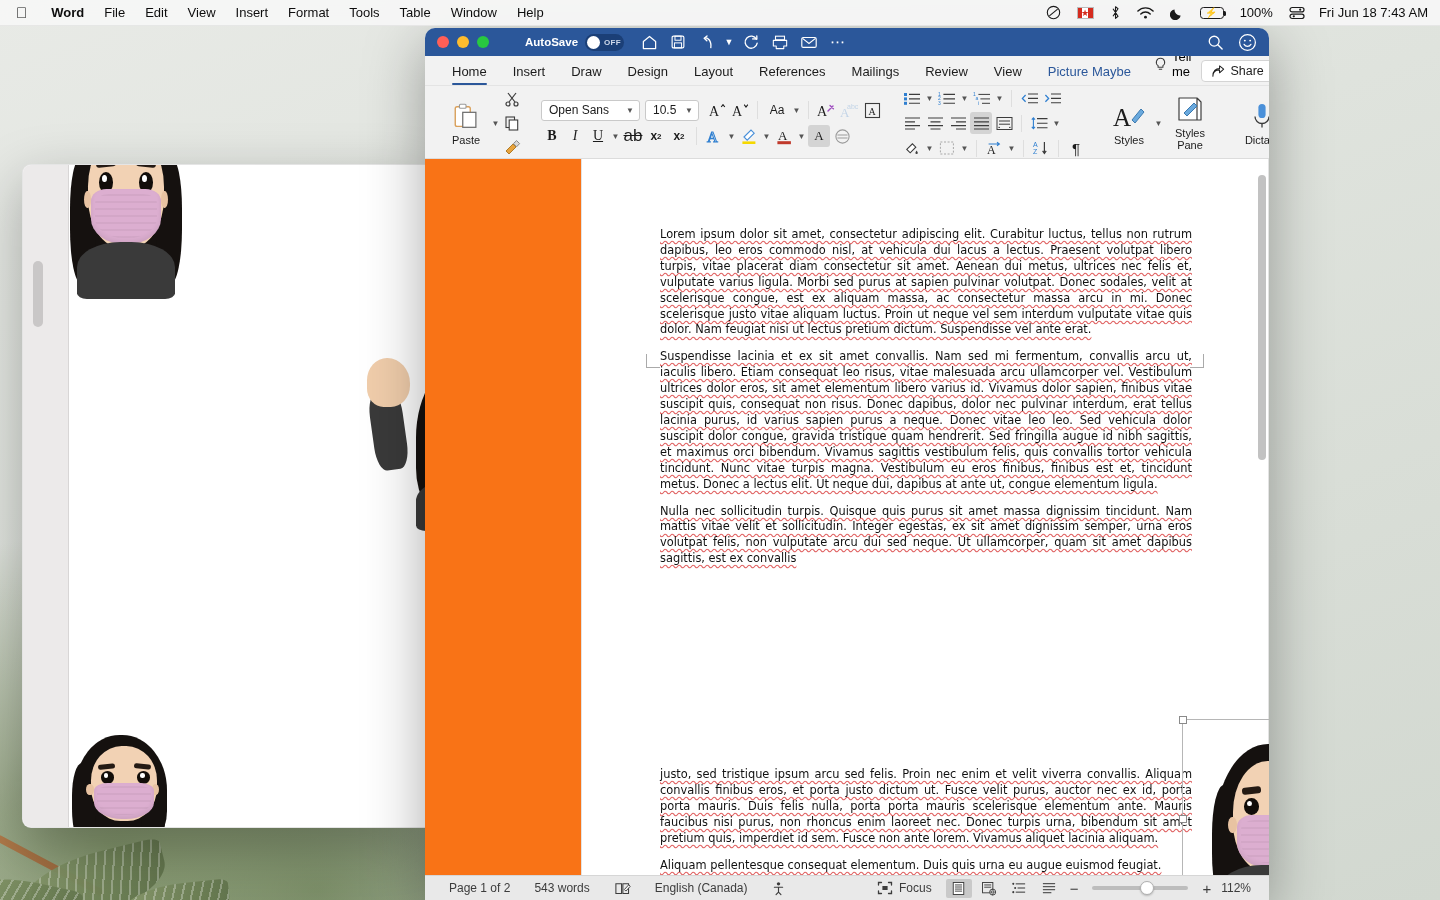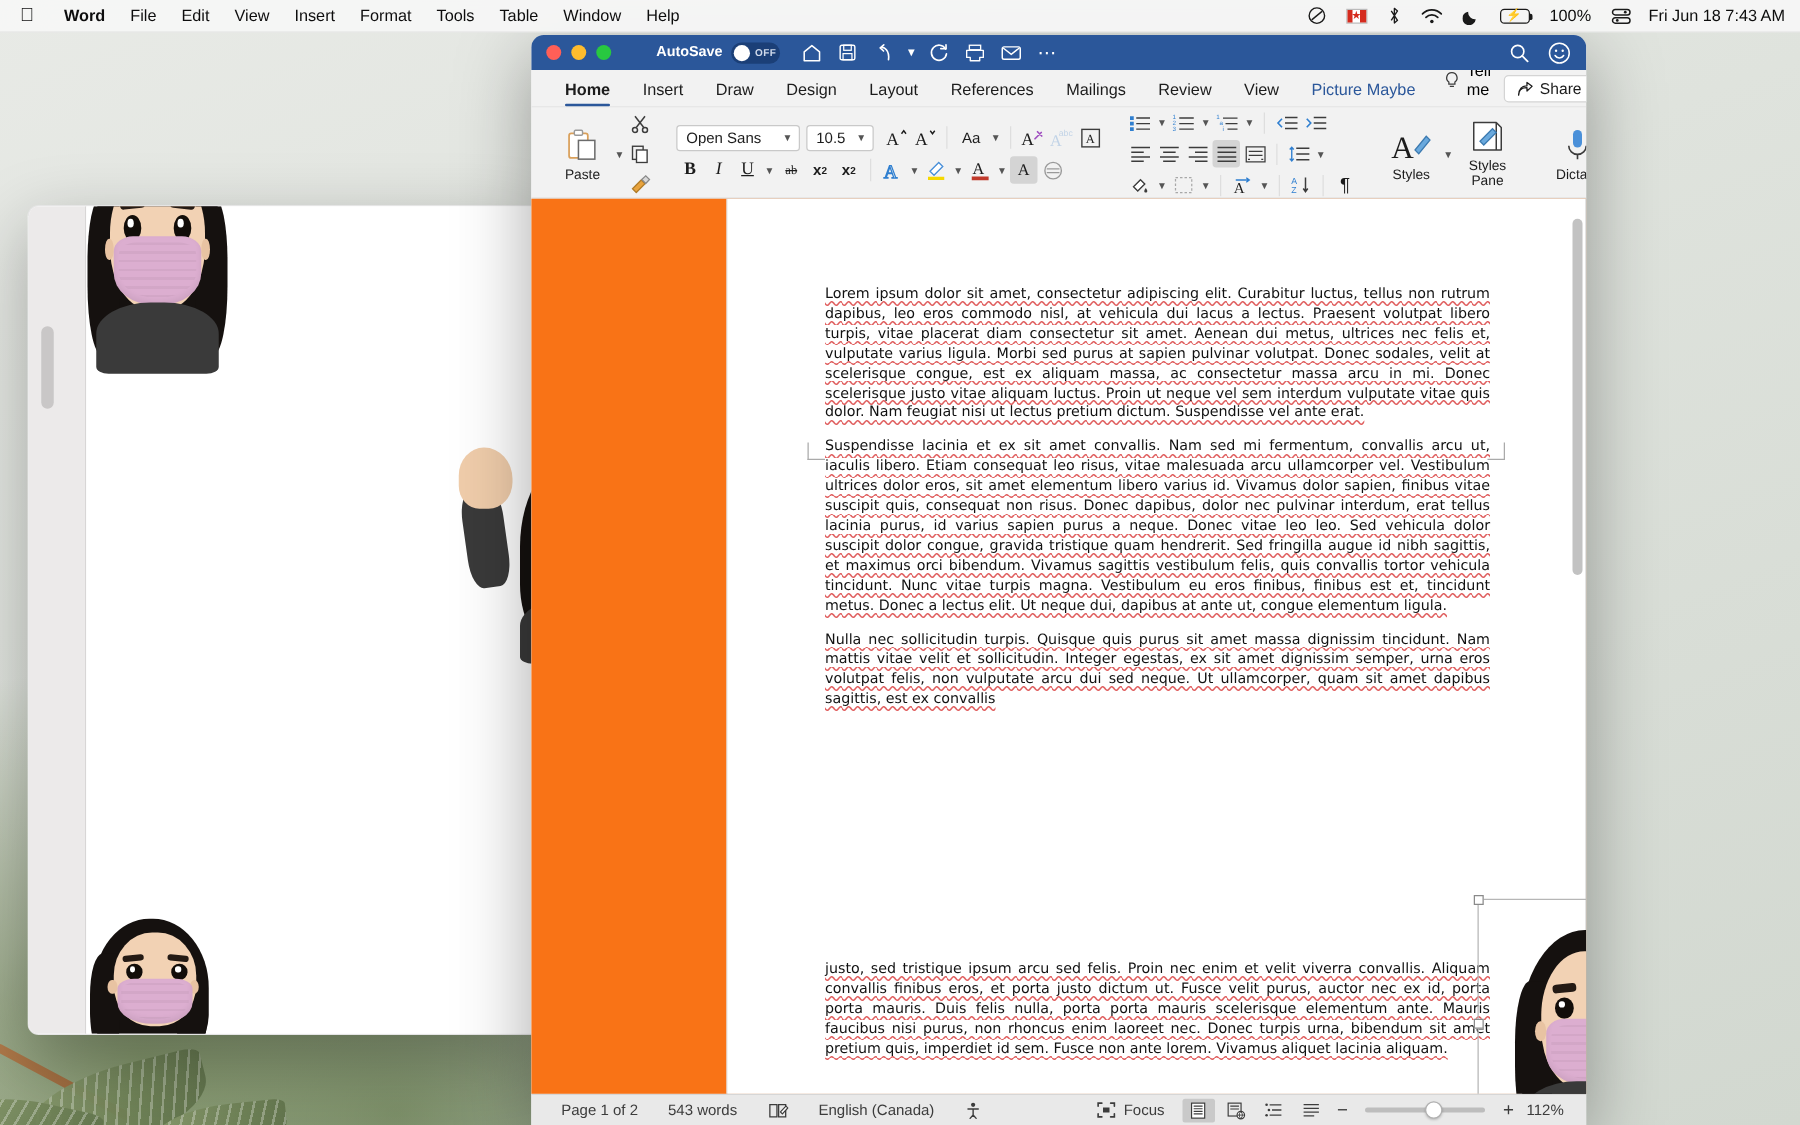--- a/index.html
+++ b/index.html
@@ -203,21 +203,21 @@
 
   
   #ribbon-tabs {
     height:30px; flex:none; background:#f2f2f2;
     display:flex; align-items:flex-end; padding:0 14px; gap:0px;
     border-bottom:1px solid #e4e4e4;
   }
   .rtab {
     font-size:13px; color:#1c1c1c; padding:0 13px 6px 13px; position:relative; white-space:nowrap;
   }
-  .rtab.active { font-weight:bold; }
+  .rtab.active { font-weight:normal; }
   .rtab.active::after {
     content:""; position:absolute; left:13px; right:13px; bottom:0; height:2.5px; background:#2b579a; border-radius:2px;
   }
   .rtab.accent { color:#2b579a; }
   .tellme { display:flex; align-items:center; gap:5px; font-size:13px; padding:0 10px 6px 10px; }
   #tabs-right { margin-left:auto; display:flex; gap:7px; padding-bottom:3px;align-items:flex-end; }
   .pillbtn {
     display:flex; align-items:center; gap:5px;
     border:1px solid #d4d4d4; background:#fff; border-radius:4px;
     font-size:12.5px; color:#1c1c1c; padding:3px 9px;
@@ -642,21 +642,21 @@
                 <rect x="1.5" y="1.5" width="14" height="14" fill="none" stroke="#3c3c3c" stroke-width="1.1"></rect>
                 <text x="4.6" y="12.6" font-size="10" font-family="Liberation Serif, serif" fill="#1c1c1c">A</text>
               </svg>
           </span>
         </div>
         <div class="row">
           <span class="sbtn" style="font-weight:bold;font-family:'Liberation Serif',serif;font-size:14px;">B</span>
           <span class="sbtn" style="font-style:italic;font-family:'Liberation Serif',serif;font-size:14px;">I</span>
           <span class="sbtn" style="text-decoration:underline;font-family:'Liberation Serif',serif;font-size:14px;">U</span>
           <span class="chev">▼</span>
-          <span class="sbtn" style="text-decoration:line-through;font-family:Liberation Serif, serif;font-size:10px;">ab</span>
+          <span class="sbtn" style="text-decoration:line-through;font-family:Liberation Sans, sans-serif;font-size:17px;">ab</span>
           <span class="sbtn" style="font-size:12px;font-weight:bold;">x<sub style="font-size:8px;">2</sub></span>
           <span class="sbtn" style="font-size:12px;font-weight:bold;">x<sup style="font-size:8px;">2</sup></span>
           <span class="rsep" style="height:18px;margin:0 5px;"></span>
           <span class="sbtn">
             <svg width="18" height="17" viewBox="0 0 18 17">
                 <text x="2" y="14" font-size="15" font-family="Liberation Serif, serif" fill="none" stroke="#2f7fd0" stroke-width="1">A</text>
               </svg>
           </span>
           <span class="chev">▼</span>
           <span class="sbtn">
@@ -887,20 +887,21 @@
 
   <div id="doc-area">
     <div id="page">
       <div class="corner tl"></div>
       <div class="corner tr"></div>
 
       <div id="doctext">
         <p class="sq">Lorem ipsum dolor sit amet, consectetur adipiscing elit. Curabitur luctus, tellus non rutrum dapibus, leo eros commodo nisl, at vehicula dui lacus a lectus. Praesent volutpat libero turpis, vitae placerat diam consectetur sit amet. Aenean dui metus, ultrices nec felis et, vulputate varius ligula. Morbi sed purus at sapien pulvinar volutpat. Donec sodales, velit at scelerisque congue, est ex aliquam massa, ac consectetur massa arcu in mi. Donec scelerisque justo vitae aliquam luctus. Proin ut neque vel sem interdum vulputate vitae quis dolor. Nam feugiat nisi ut lectus pretium dictum. Suspendisse vel ante erat.</p>
         <p class="sq">Suspendisse lacinia et ex sit amet convallis. Nam sed mi fermentum, convallis arcu ut, iaculis libero. Etiam consequat leo risus, vitae malesuada arcu ullamcorper vel. Vestibulum ultrices dolor eros, sit amet elementum libero varius id. Vivamus dolor sapien, finibus vitae suscipit quis, consequat non risus. Donec dapibus, dolor nec pulvinar interdum, erat tellus lacinia purus, id varius sapien purus a neque. Donec vitae leo leo. Sed vehicula dolor suscipit dolor congue, gravida tristique quam hendrerit. Sed fringilla augue id nibh sagittis, et maximus orci bibendum. Vivamus sagittis vestibulum felis, quis convallis tortor vehicula tincidunt. Nunc vitae turpis magna. Vestibulum eu eros finibus, finibus est et, tincidunt metus. Donec a lectus elit. Ut neque dui, dapibus at ante ut, congue elementum ligula.</p>
         <p class="sq"><span>Nulla nec sollicitudin turpis. Quisque quis purus sit amet massa dignissim tincidunt. Nam mattis vitae velit et sollicitudin. Integer egestas, ex sit amet dignissim semper, urna eros volutpat felis, non vulputate arcu dui sed neque. Ut ullamcorper, quam sit amet dapibus sagittis, est ex convallis</span><span style="display: block; height: 200px; width: 100%;"></span><span> justo, sed tristique ipsum arcu sed felis. Proin nec enim et velit viverra convallis. Aliquam convallis finibus eros, et porta justo dictum ut. Fusce velit purus, auctor nec ex id, porta porta mauris. Duis felis nulla, porta porta mauris scelerisque elementum ante. Mauris faucibus nisi purus, non rhoncus enim laoreet nec. Donec turpis urna, bibendum sit amet pretium quis, imperdiet id sem. Fusce non ante lorem. Vivamus aliquet lacinia aliquam.</span></p>
+        <p class="sq">Aliquam pellentesque consequat elementum. Duis quis urna eu augue euismod feugiat.</p>
       </div>
     </div>
 
     <div id="doc-memoji" class="memoji">
       <div class="mj-hair-back" style="left:13%; width:62%;"></div>
       <div class="mj-hair-strandL" style="left:11%; width:17%;"></div>
       <div class="mj-hair-strandR" style="right:27%; width:17%;"></div>
       <div class="mj-face" style="left:23%; width:43%;"></div>
       <div class="mj-ear l" style="left:20%;"></div>
       <div class="mj-ear r" style="right:32%;"></div>

